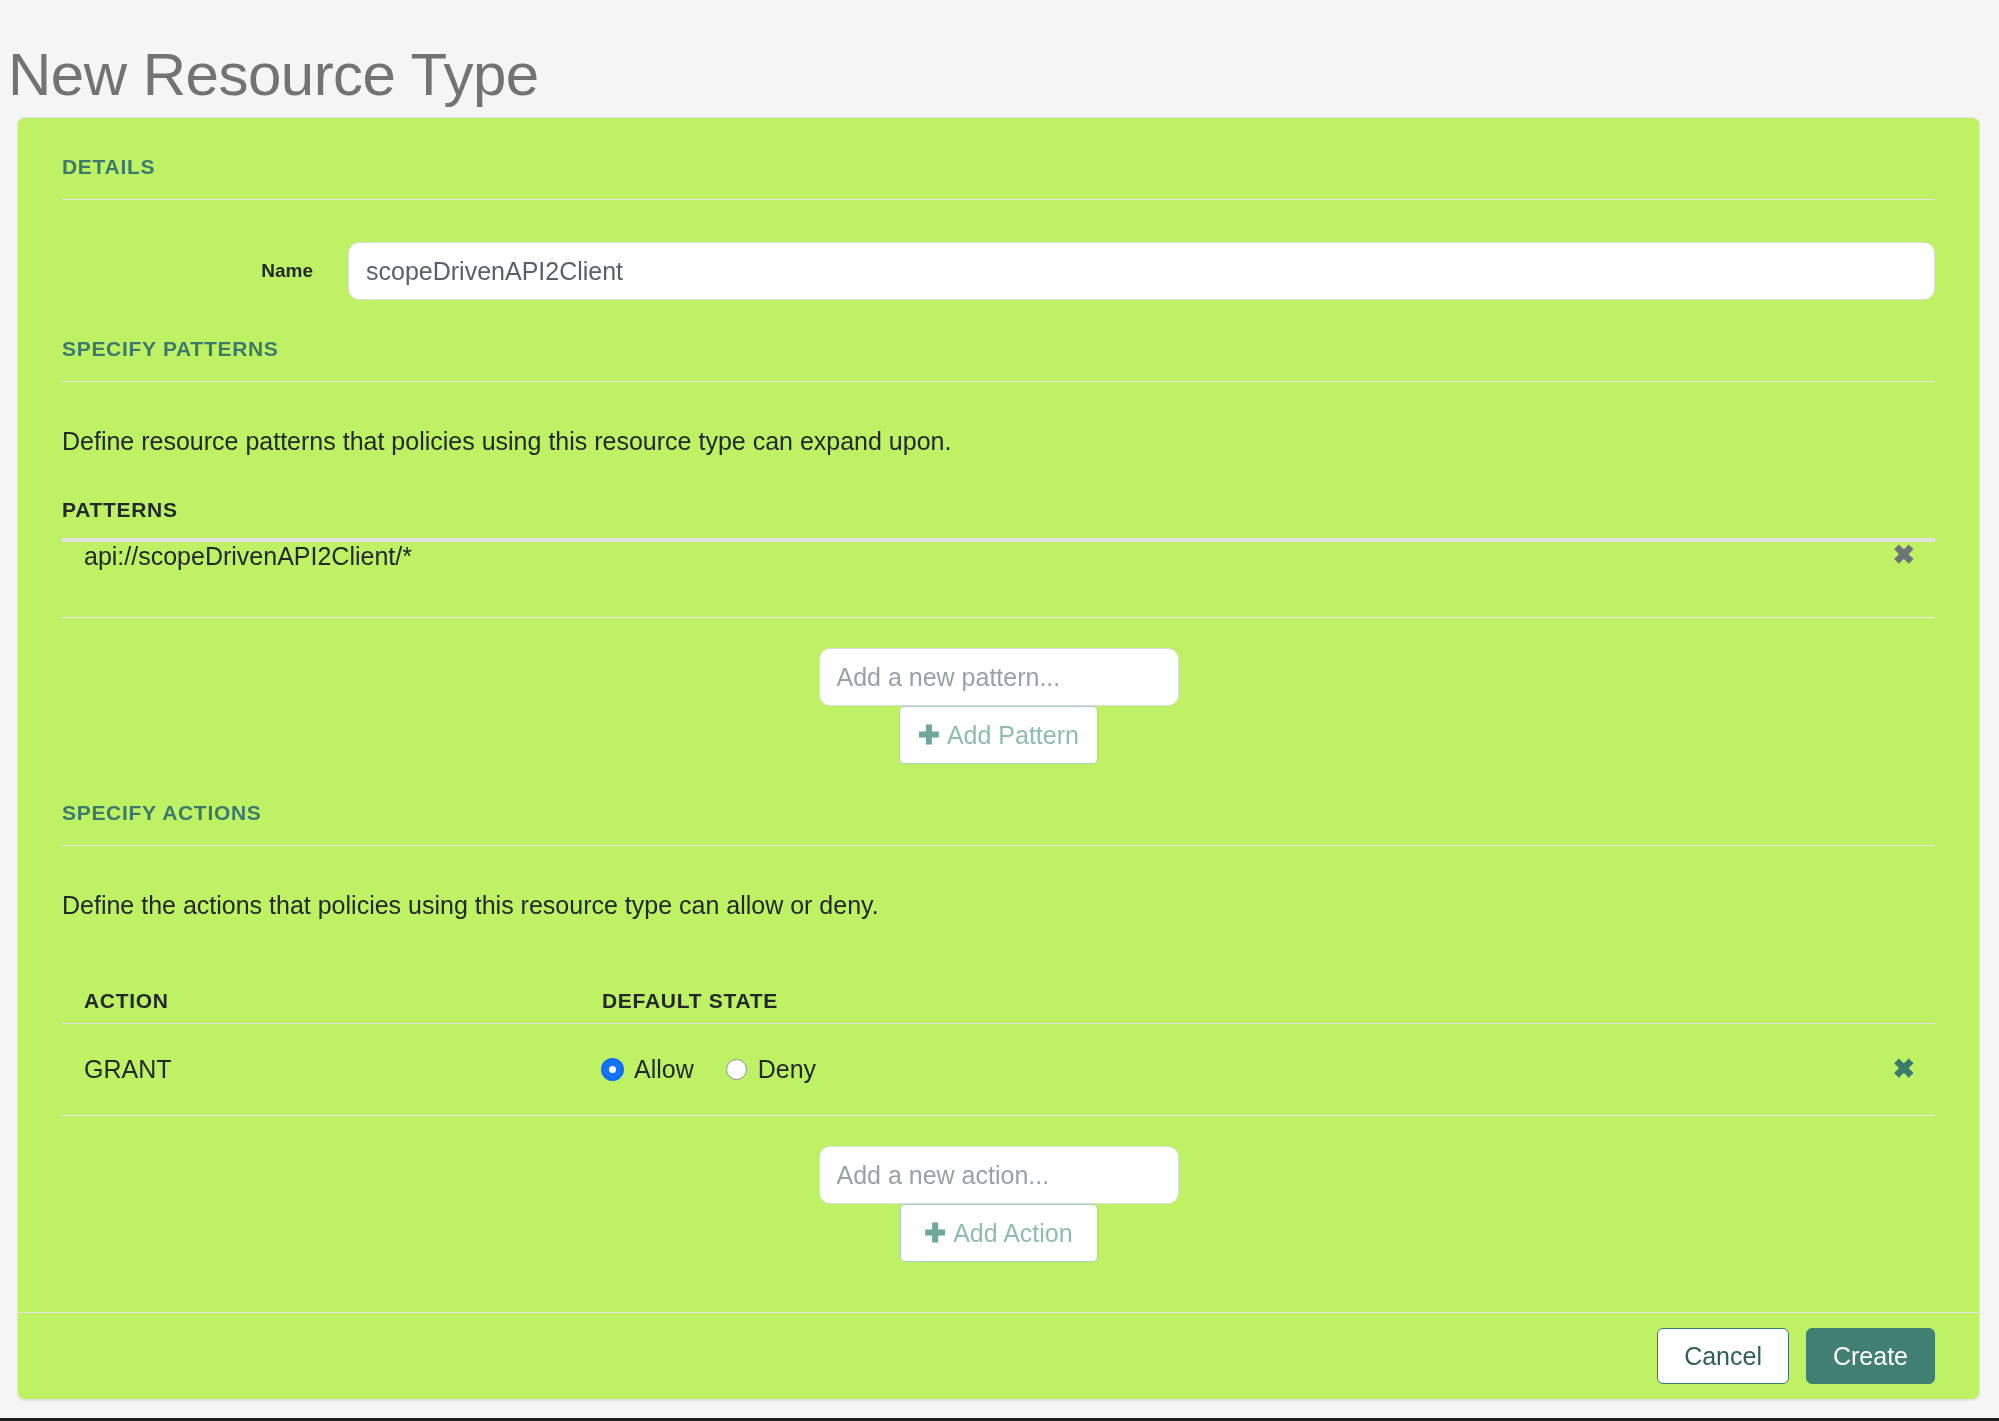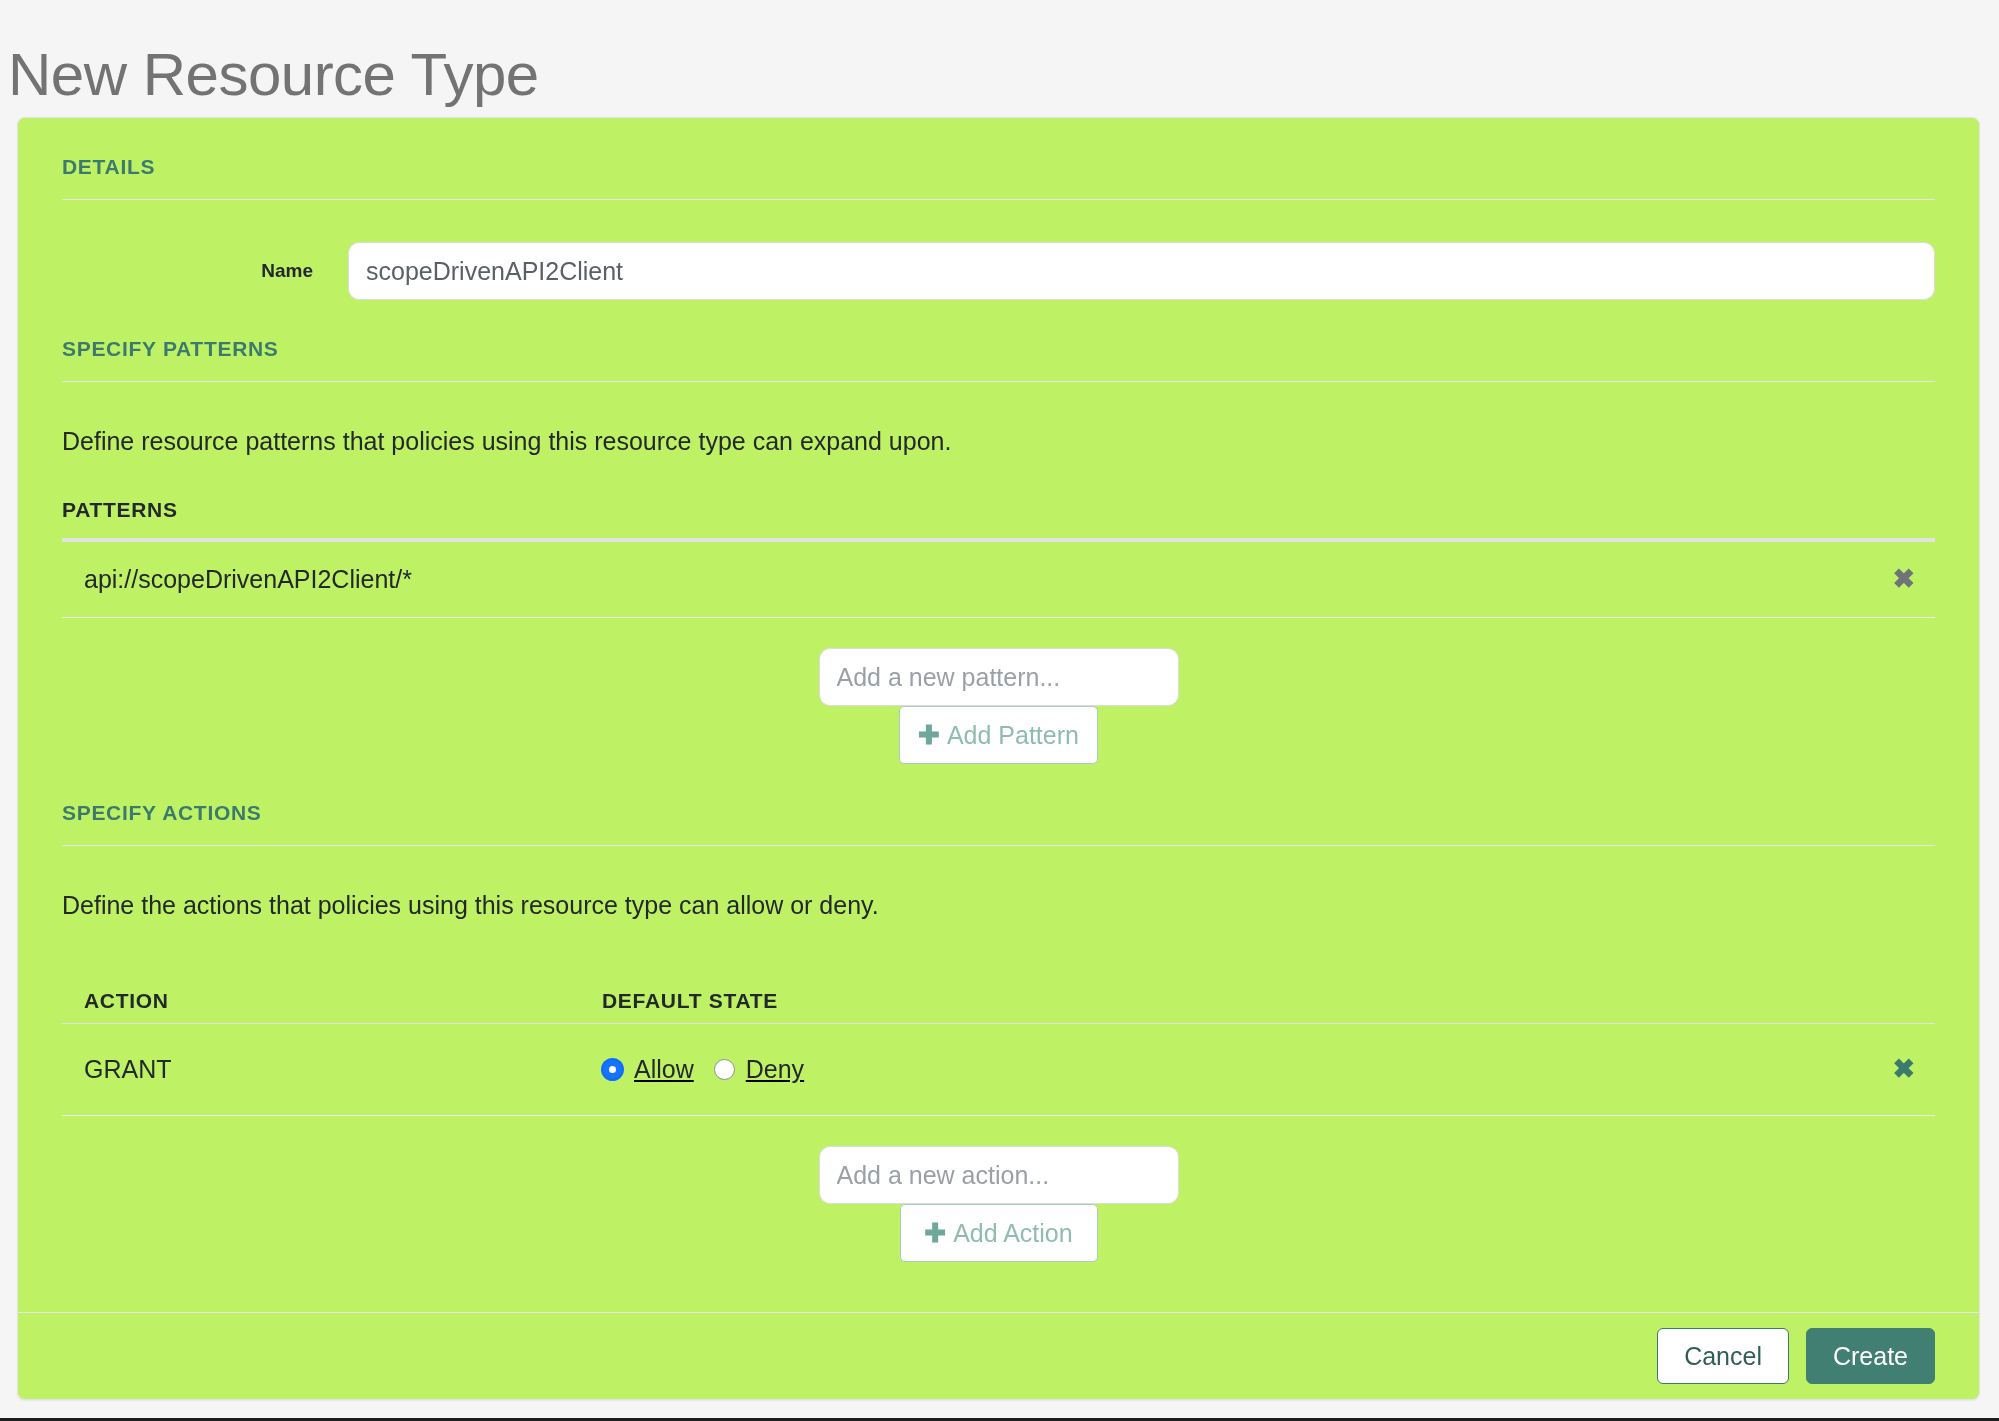--- a/index.html
+++ b/index.html
@@ -113,21 +113,21 @@
   }
   .subhead-rule {
     margin-top: 16px;
     height: 4px;
     background: #e3e3e3;
   }
 
   
   .data-row {
     display: flex;
-    align-items: center;
+    align-items: flex-start;
     height: 76px;
     border-bottom: 1px solid #ececec;
     padding-left: 22px;
     padding-right: 12px;
   }
   .data-row .cell-main {
     font-size: 25px;
     color: #23282c;
   }
   .row-x {
@@ -164,21 +164,21 @@
   .action-row {
     display: flex;
     align-items: center;
     height: 92px;
     border-bottom: 1px solid #ececec;
     padding-left: 22px;
     padding-right: 12px;
   }
   .action-name { width: 518px; font-size: 25px; color: #23282c; }
 
-  .radio-group { display: flex; align-items: center; gap: 20px; text-decoration: underline; }
+  .radio-group { display: flex; align-items: center; gap: 32px; }
   .radio-opt { display: flex; align-items: center; gap: 11px; cursor: pointer; }
   .radio {
     width: 21px; height: 21px; border-radius: 50%;
     border: 1px solid #8b9096; background: #fff;
     display: inline-block; position: relative; flex: none;
   }
   .radio.checked {
     border-color: #0a64f0;
     background: #1673ff;
     box-shadow: 0 0 0 1px #1673ff;

